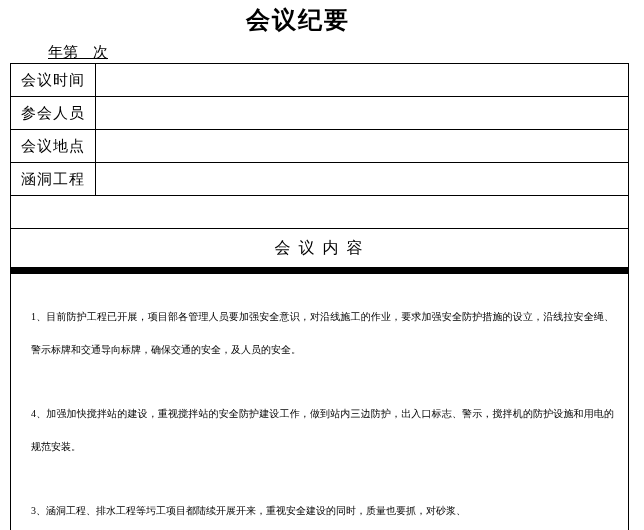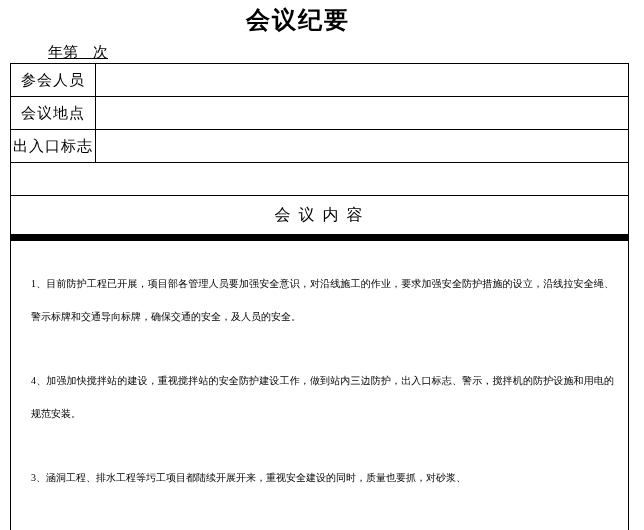--- a/index.html
+++ b/index.html
@@ -83,33 +83,37 @@
 </style>
 </head>
 <body>
 
 <div class="doc-title">会议纪要</div>
 
 <div class="meta-line">年第　次</div>
 
 <div class="doc-table">
 
+  <div class="info-row">
+    <div class="label-cell">会议时间</div>
+    <div class="value-cell"></div>
+  </div>
 
   <div class="info-row">
     <div class="label-cell">参会人员</div>
     <div class="value-cell"></div>
   </div>
 
   <div class="info-row">
     <div class="label-cell">会议地点</div>
     <div class="value-cell"></div>
   </div>
 
   <div class="info-row">
-    <div class="label-cell">出入口标志</div>
+    <div class="label-cell">涵洞工程</div>
     <div class="value-cell"></div>
   </div>
 
   <div class="info-row">
     <div class="value-cell"></div>
   </div>
 
   <div class="section-row">会 议 内 容</div>
 
   <div class="content-cell">

